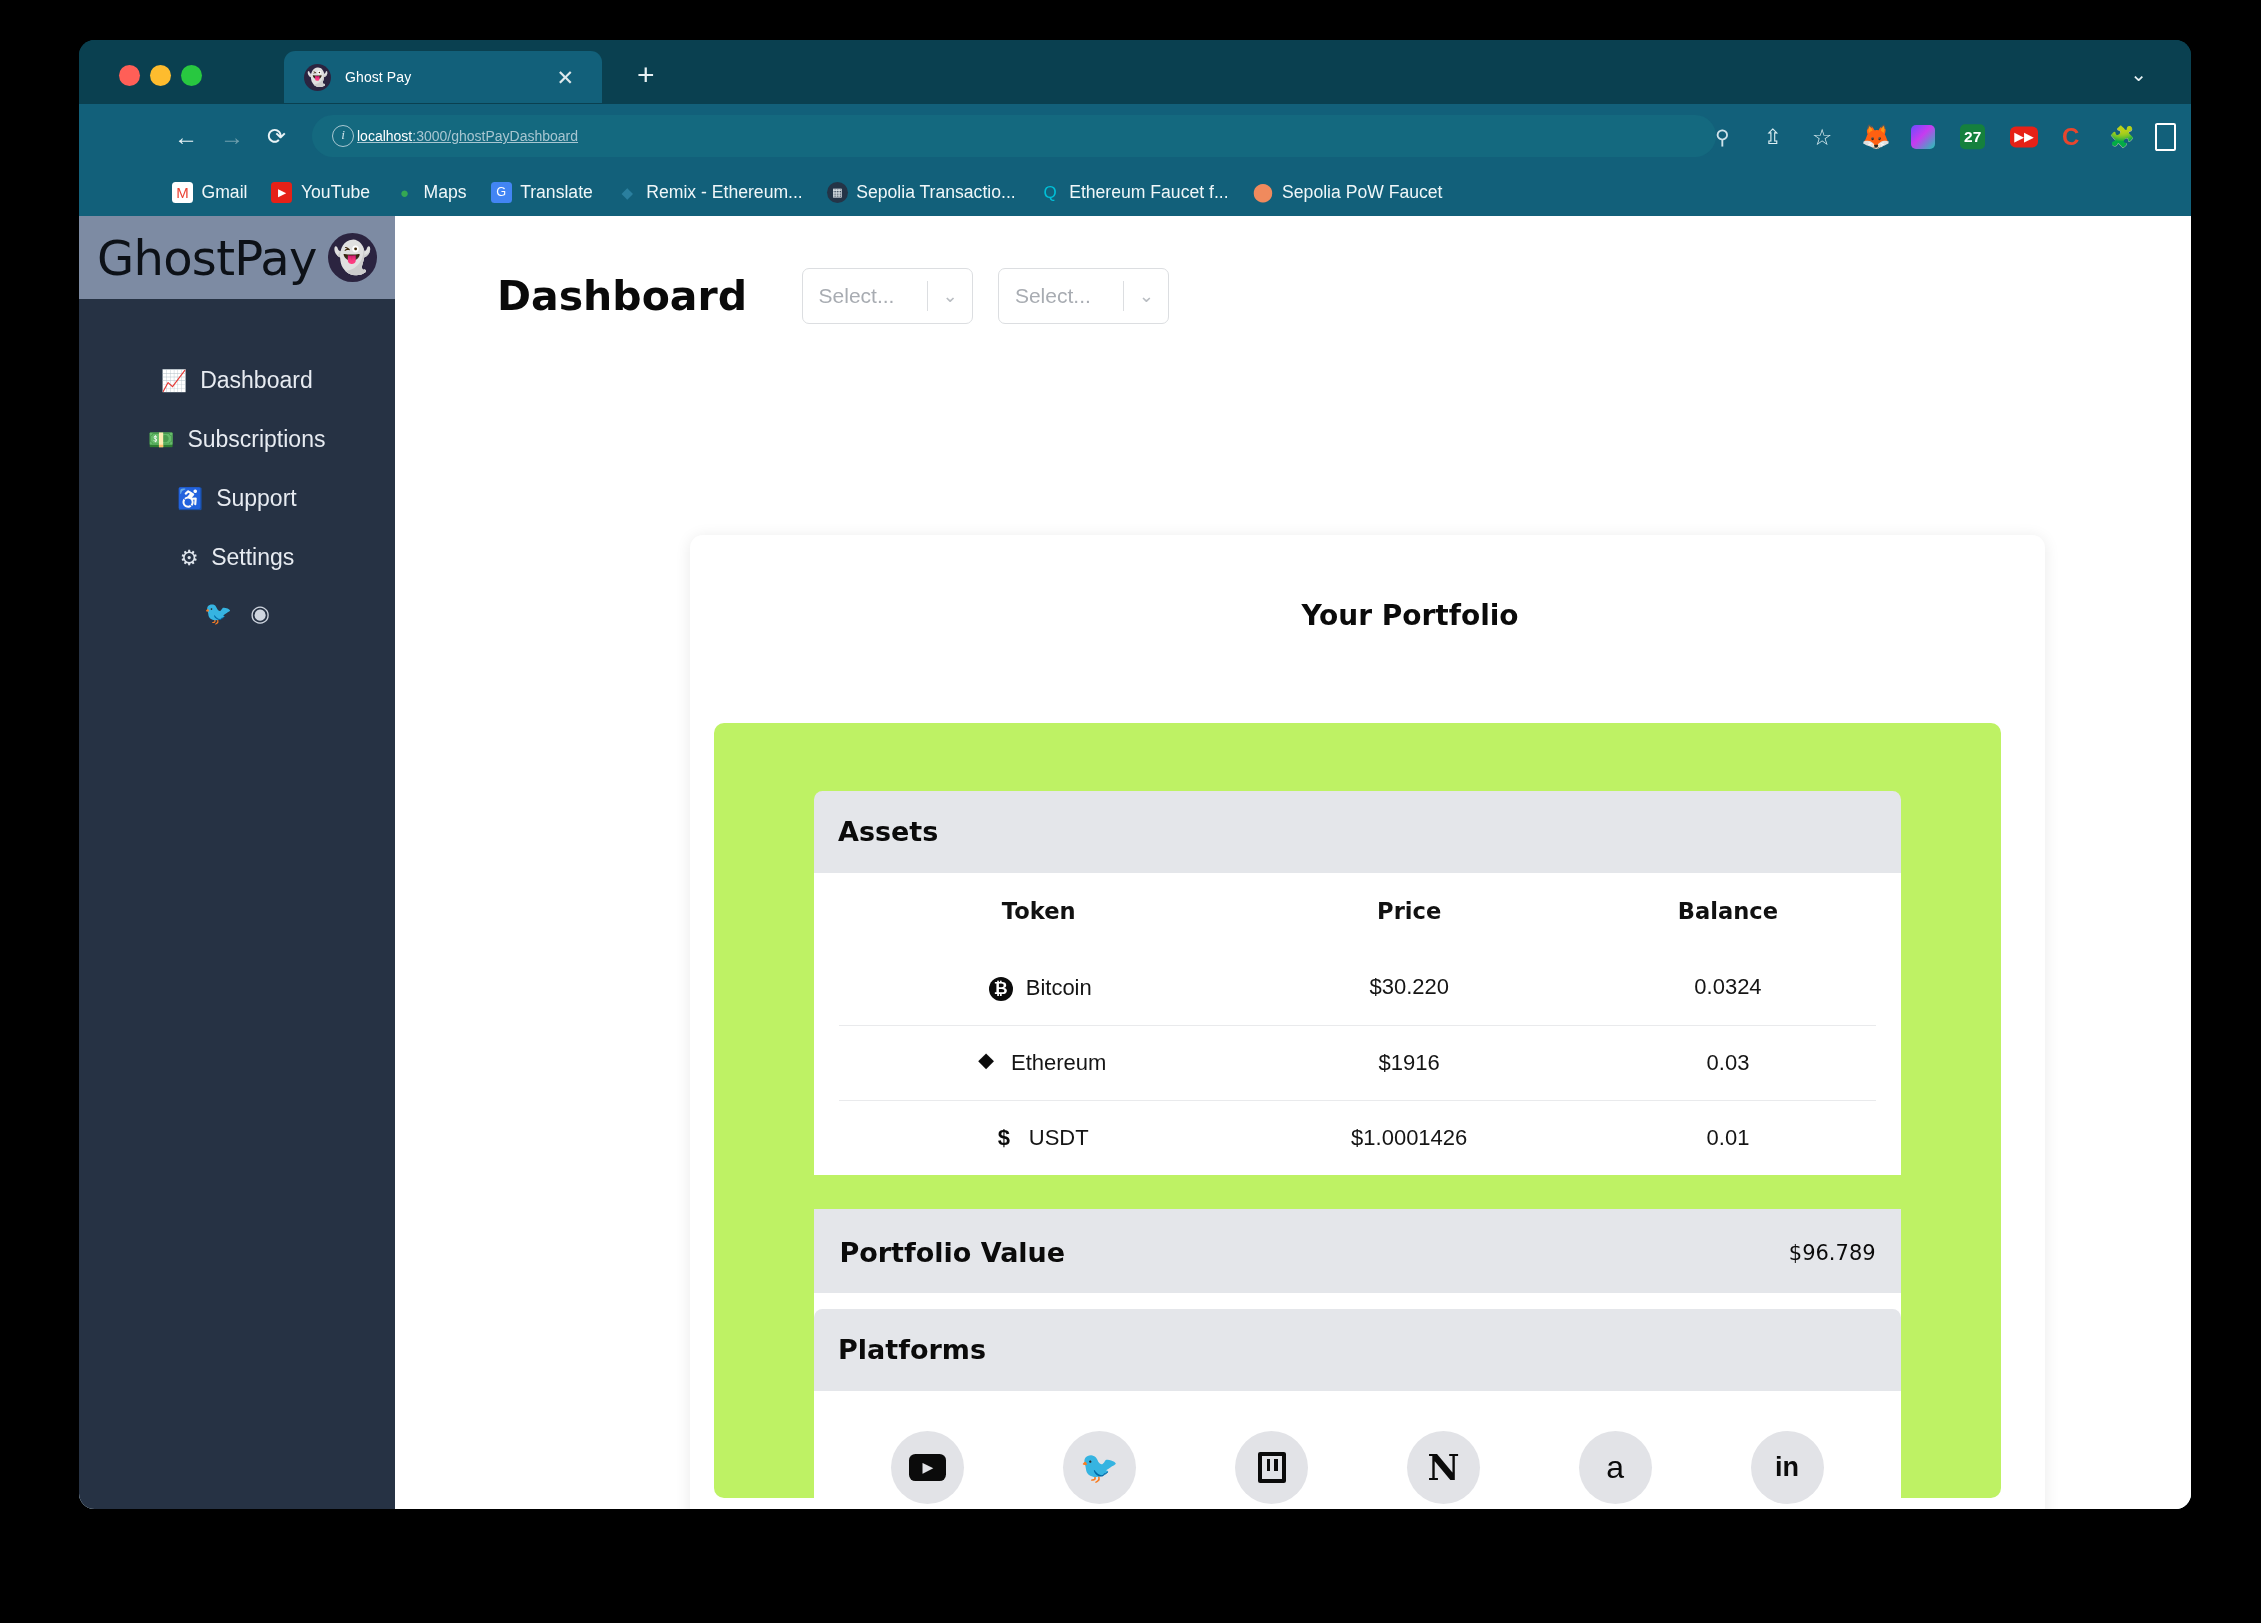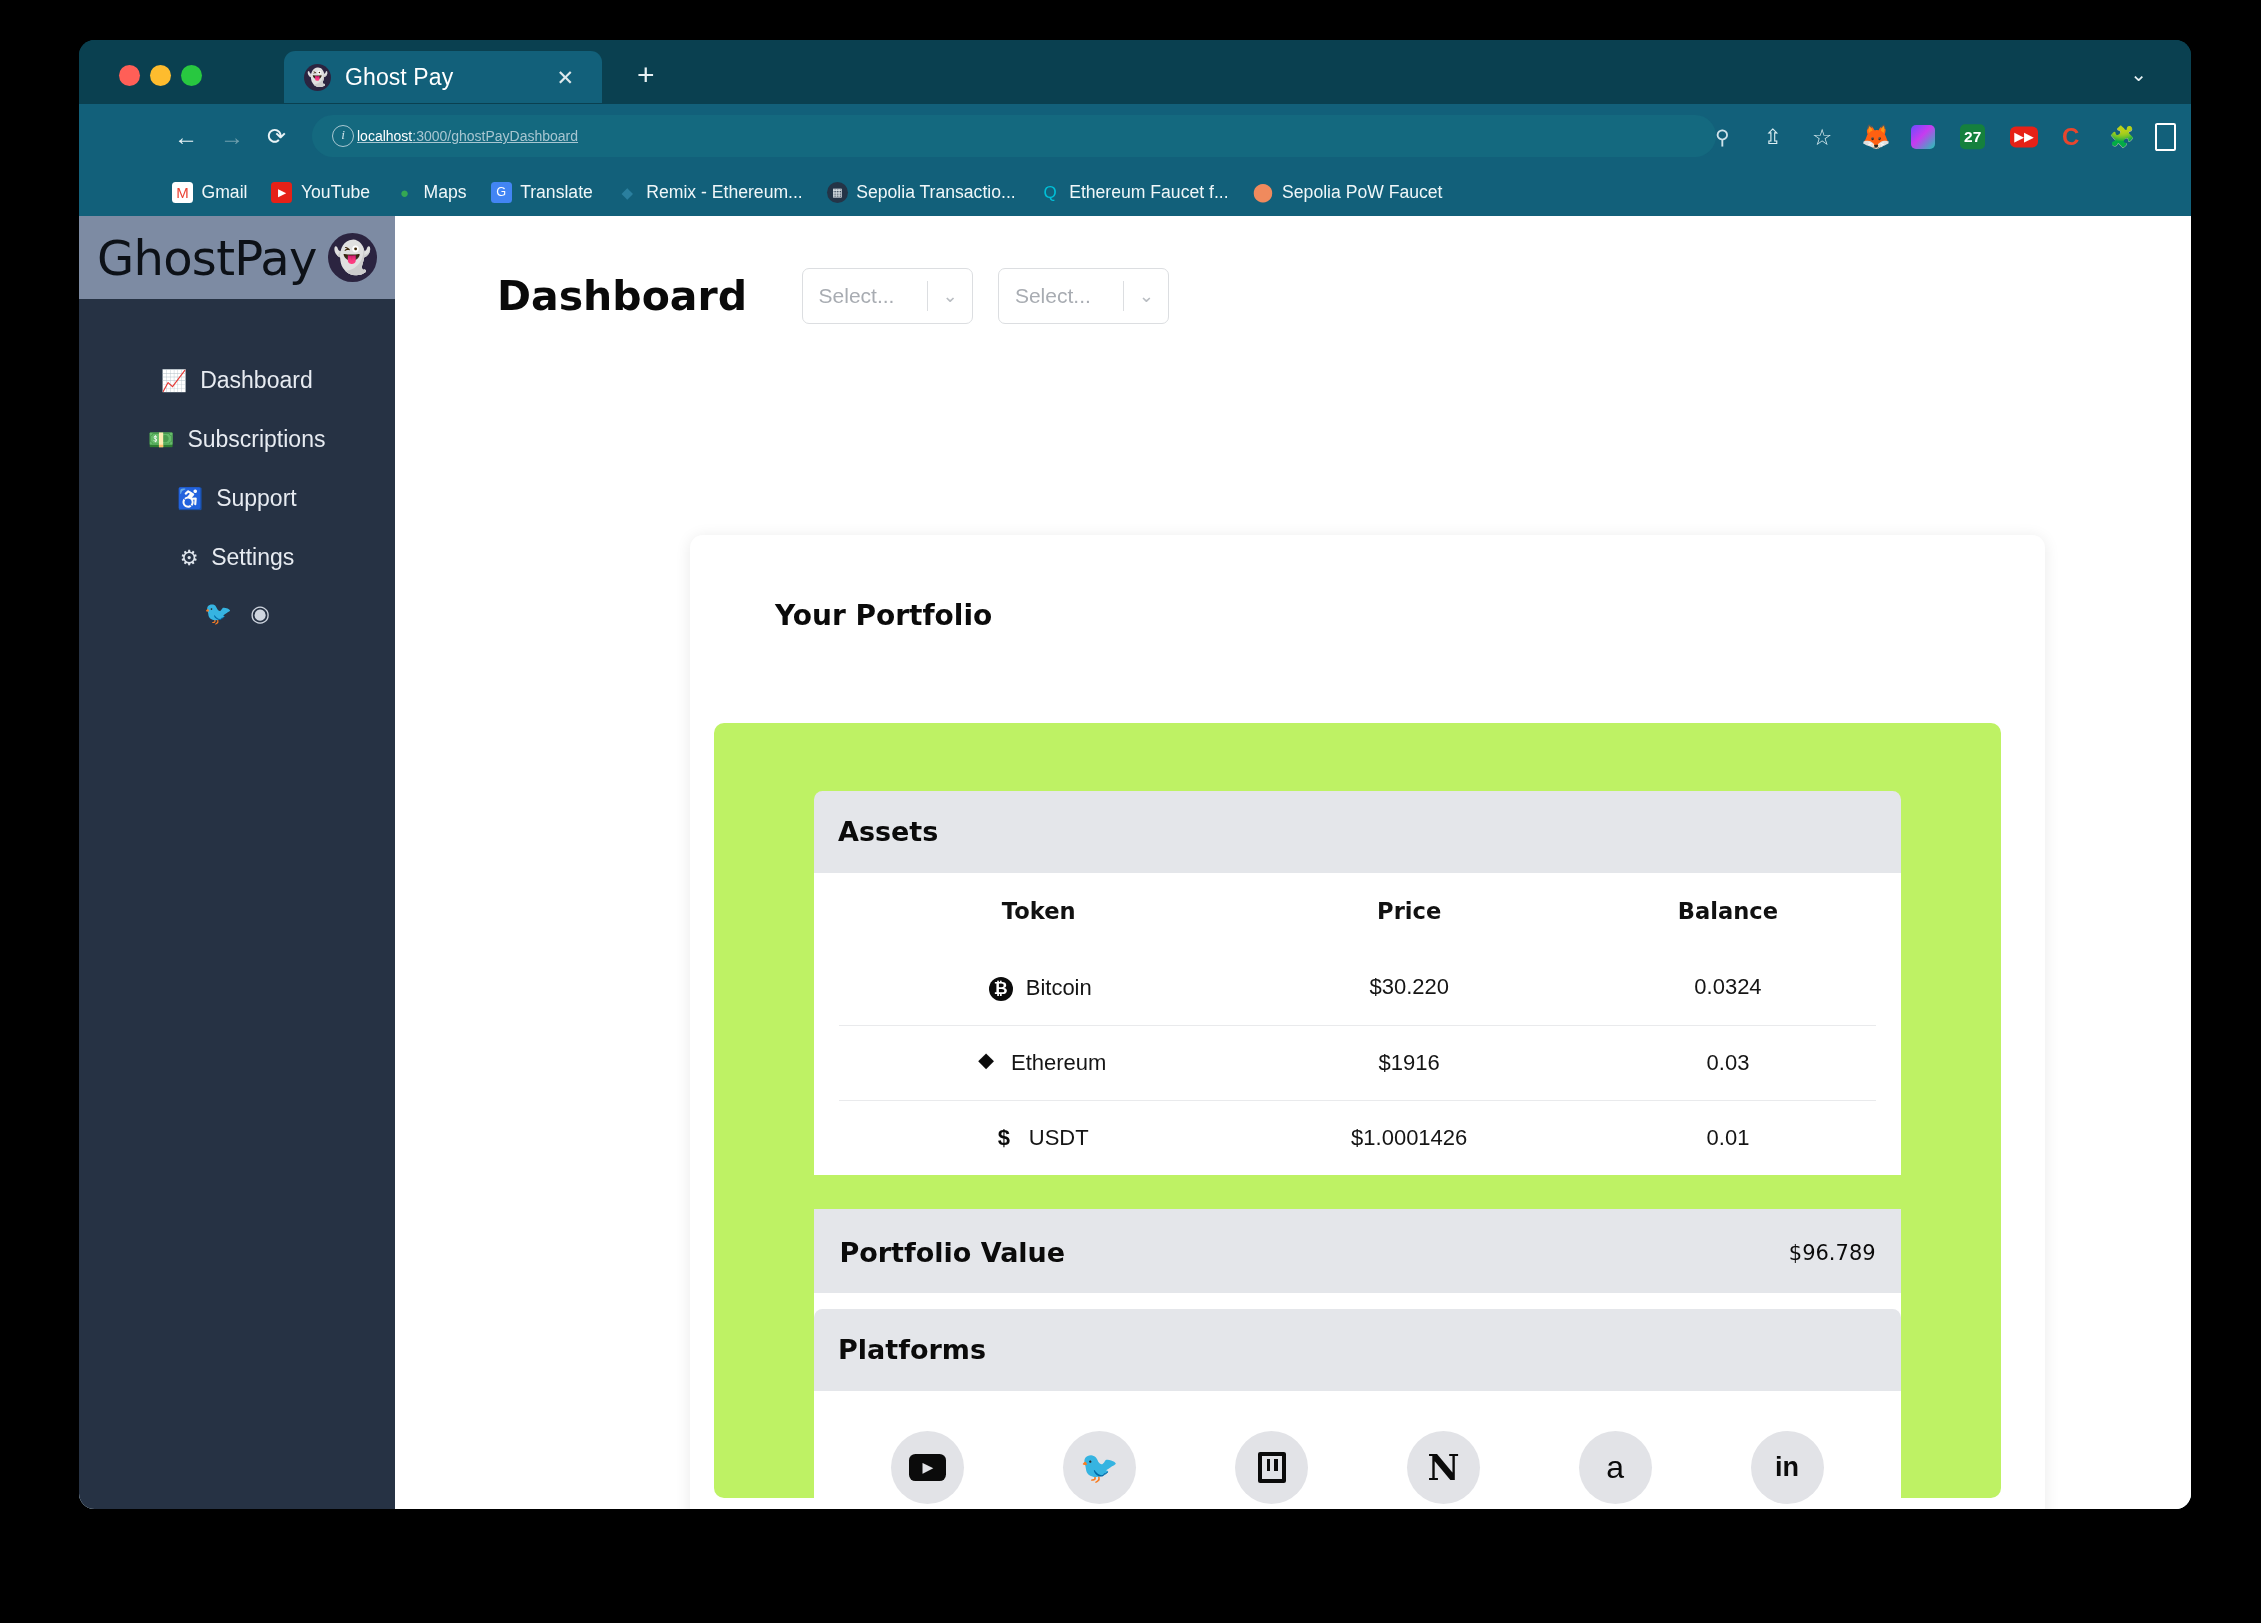--- a/index.html
+++ b/index.html
@@ -14,21 +14,21 @@
   #tabstrip{position:relative;height:64px;background:#0a4050;}
   .traffic{position:absolute;top:25.4px;width:21px;height:21px;border-radius:50%;}
   #tl-red{left:40px;background:#ff5f57;}
   #tl-yellow{left:71px;background:#febc2e;}
   #tl-green{left:102px;background:#28c840;}
   #tab{position:absolute;left:205px;top:11.3px;width:318px;height:52px;
        background:#12607a;border-radius:11.3px 11.3px 0 0;display:flex;align-items:center;}
   #tab-favicon{width:27px;height:27px;border-radius:50%;margin-left:20px;
        background:#2b2440;display:flex;align-items:center;justify-content:center;
        font-size:17px;line-height:1;color:#fff;}
-  #tab-title{margin-left:14px;color:#ffffff;font-size:23px;letter-spacing:0.1px;}
+  #tab-title{margin-left:14px;color:#ffffff;font-size:14px;letter-spacing:0.1px;}
   #tab-close{position:absolute;right:28px;top:50%;transform:translateY(-50%);
        color:#dfe9ec;font-size:21px;line-height:1;cursor:pointer;}
   #newtab{position:absolute;left:558px;top:20px;color:#e8f1f4;font-size:30px;
        line-height:1;font-weight:300;cursor:pointer;}
   #winchevron{position:absolute;right:44px;top:24px;color:#eaf3f6;font-size:20px;line-height:1;}
 
   
   #toolbar{position:relative;height:65px;background:#12607a;}
   .navbtn{position:absolute;top:50%;transform:translateY(-50%);color:#eaf4f7;
           font-size:24px;line-height:1;cursor:pointer;}
@@ -93,21 +93,21 @@
   .selectbox{width:169px;height:54px;border:1.4px solid #dcdee1;border-radius:7px;
              display:flex;align-items:center;margin-right:25.4px;background:#fff;cursor:pointer;}
   .selectbox .sval{flex:1;padding-left:15.5px;color:#a8acb2;font-size:21px;}
   .selectbox .sdiv{width:1.4px;height:30px;background:#dcdee1;}
   .selectbox .scar{width:44px;text-align:center;color:#b9bdc2;font-size:18.3px;line-height:1;}
 
   #outercard{position:absolute;left:295px;top:319px;width:1355px;height:1002px;
              background:#fff;border-radius:12.7px;
              box-shadow:0 2.1px 15.5px rgba(0,0,0,.09);}
   #portfolio-title{font-size:28px;font-weight:bold;color:#0b0b0b;
-             font-family:"DejaVu Sans",sans-serif;padding:64px 0 0 85px;}
+             font-family:"DejaVu Sans",sans-serif;padding:64px 0 0 85px;text-align:center;}
   #graypanel{position:absolute;left:24px;top:188px;width:1287px;height:775px;
              background:#bef264;border-radius:10px;}
 
   .section{position:absolute;left:100px;width:1087px;}
   .sechead{background:#e4e6ea;border-radius:8.5px 8.5px 0 0;padding:25.4px 0 25.4px 24px;
            font-size:27px;font-weight:bold;color:#0b0b0b;
            font-family:"DejaVu Sans",sans-serif;}
 
   
   #assets-section{top:68px;}

